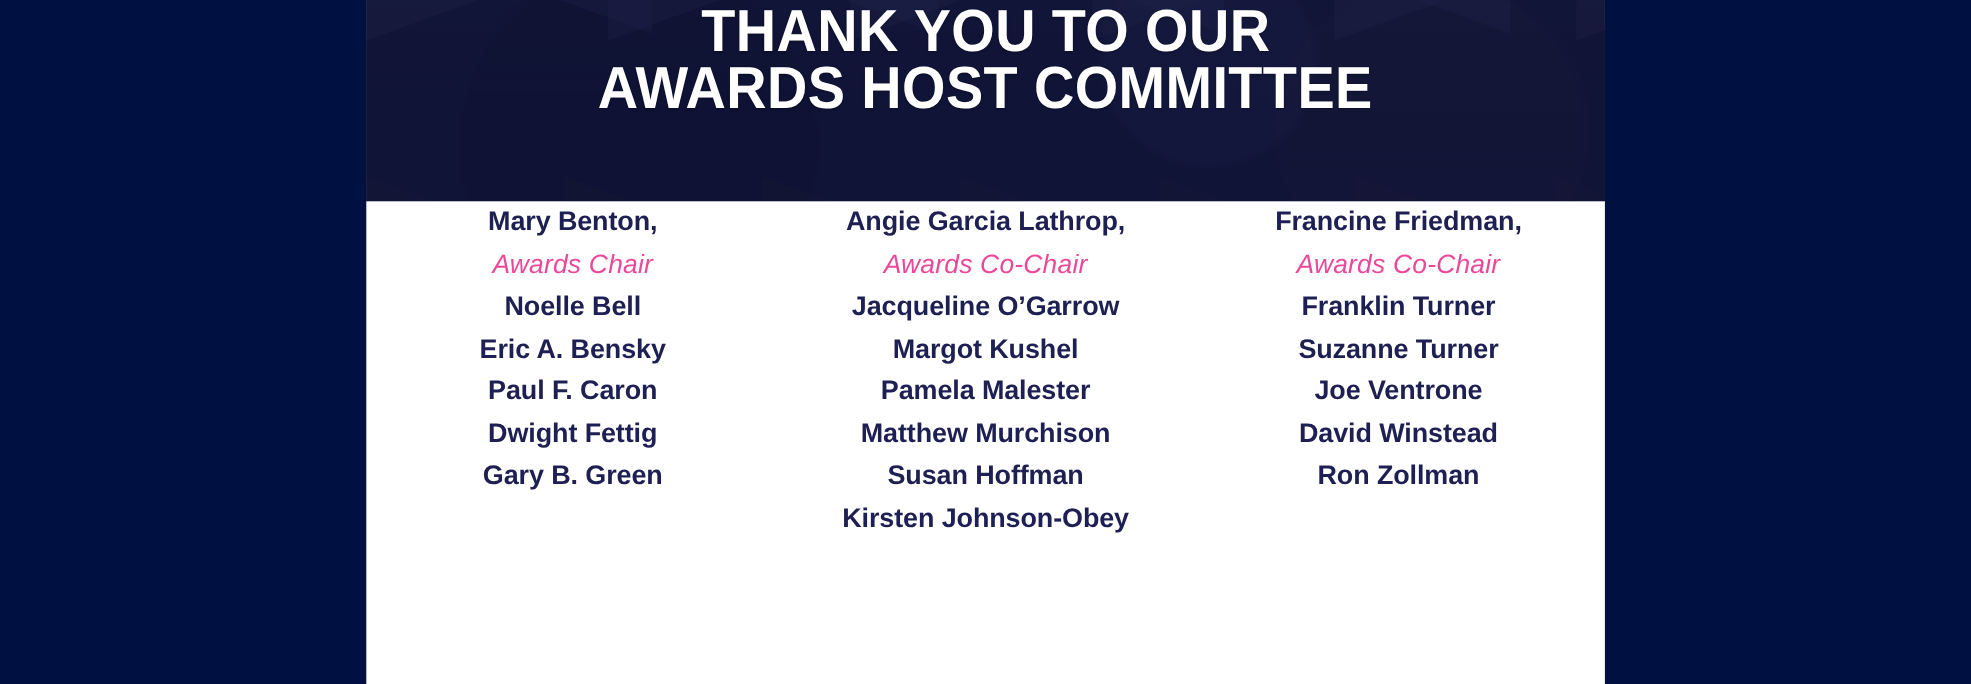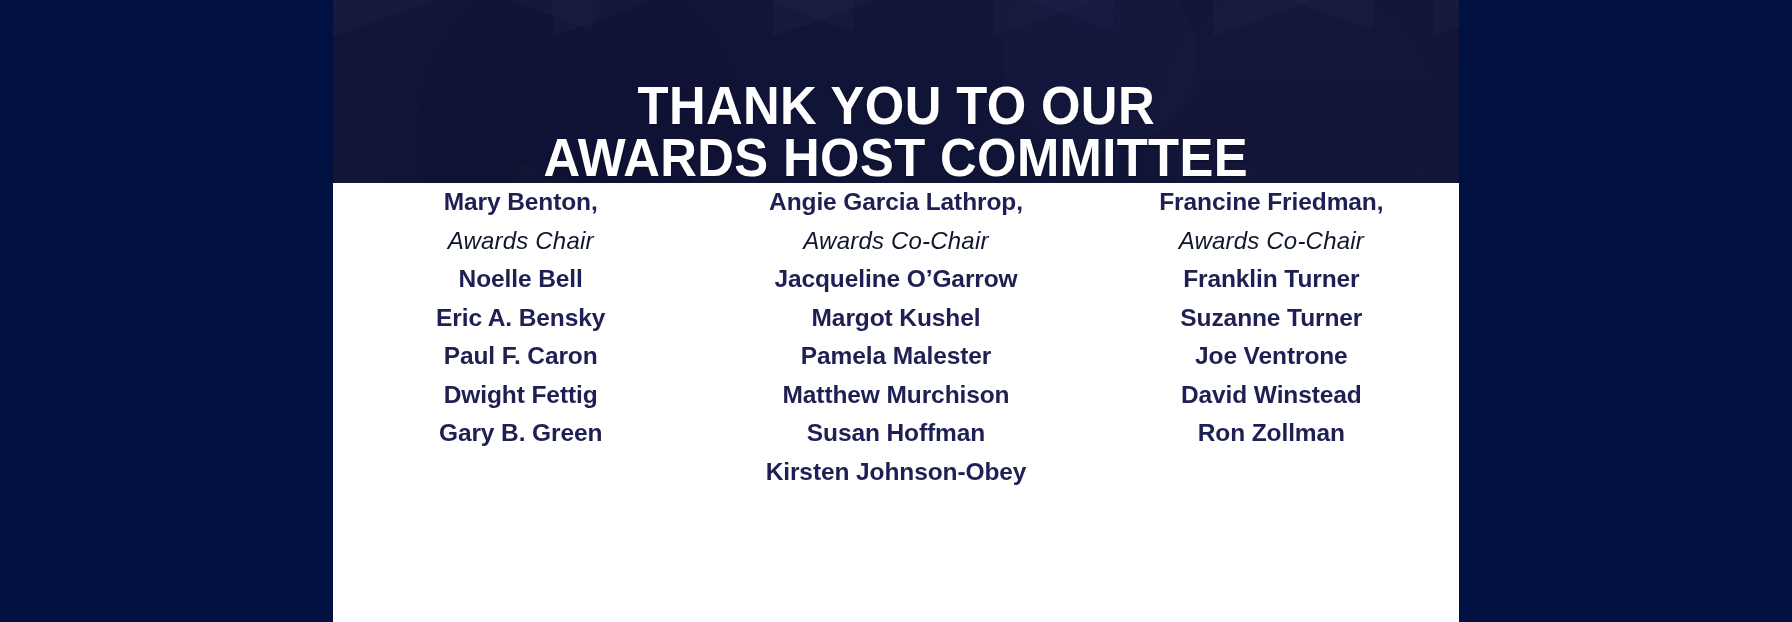--- a/index.html
+++ b/index.html
@@ -104,21 +104,21 @@
     inset: 0;
     background: rgba(22,28,82,.40);
   }
 
   .hero-title {
     position: absolute;
     inset: 0;
     display: flex;
     flex-direction: column;
     align-items: center;
-    justify-content: flex-end;
+    justify-content: flex-start;
     gap: 0;
     z-index: 4;
     padding-top: 2px;
   }
   .hero-title .line {
     color: #ffffff;
     font-family: "Liberation Sans", sans-serif;
     font-weight: 700;
     font-size: 54px;
     line-height: 52px;
@@ -154,21 +154,21 @@
     color: #1e1f52;
     font-family: "Liberation Sans", sans-serif;
     font-weight: 700;
     font-size: 24.5px;
     line-height: 38.5px;
     letter-spacing: -0.1px;
     white-space: nowrap;
     text-align: center;
   }
   .role {
-    color: #0f172a;
+    color: #ec4899;
     font-family: "Liberation Sans", sans-serif;
     font-weight: 400;
     font-style: italic;
     font-size: 24px;
     line-height: 38.5px;
     letter-spacing: .2px;
     white-space: nowrap;
     text-align: center;
   }
 </style>

